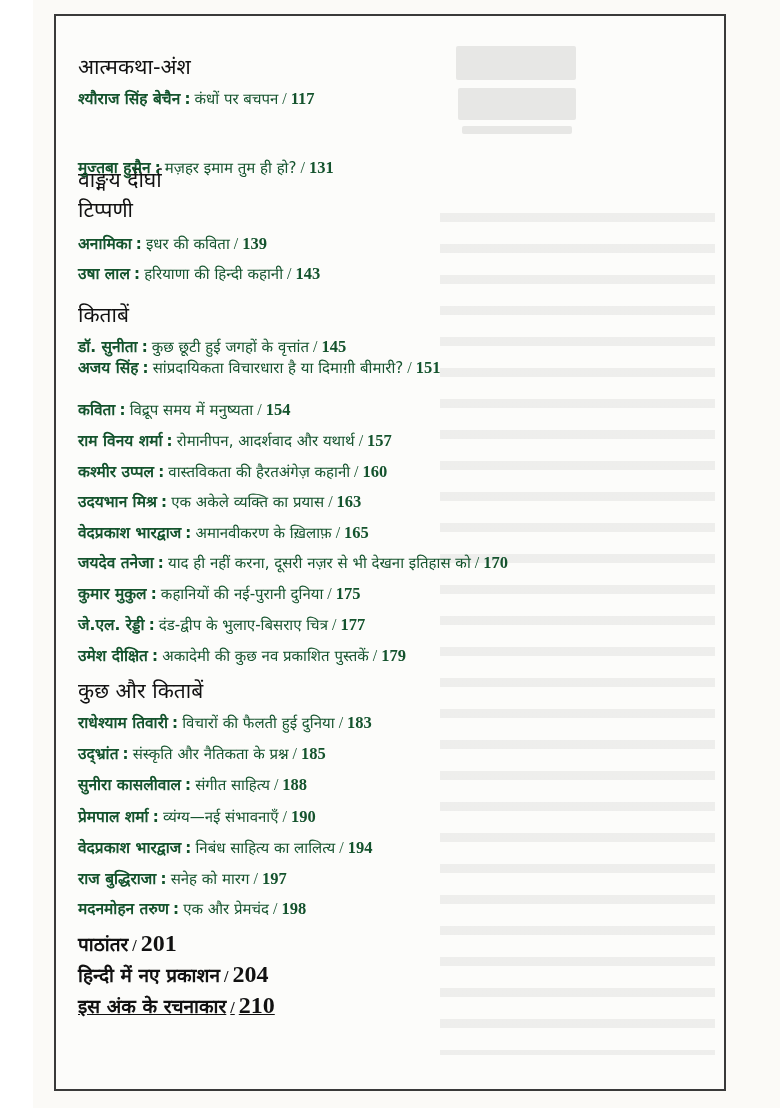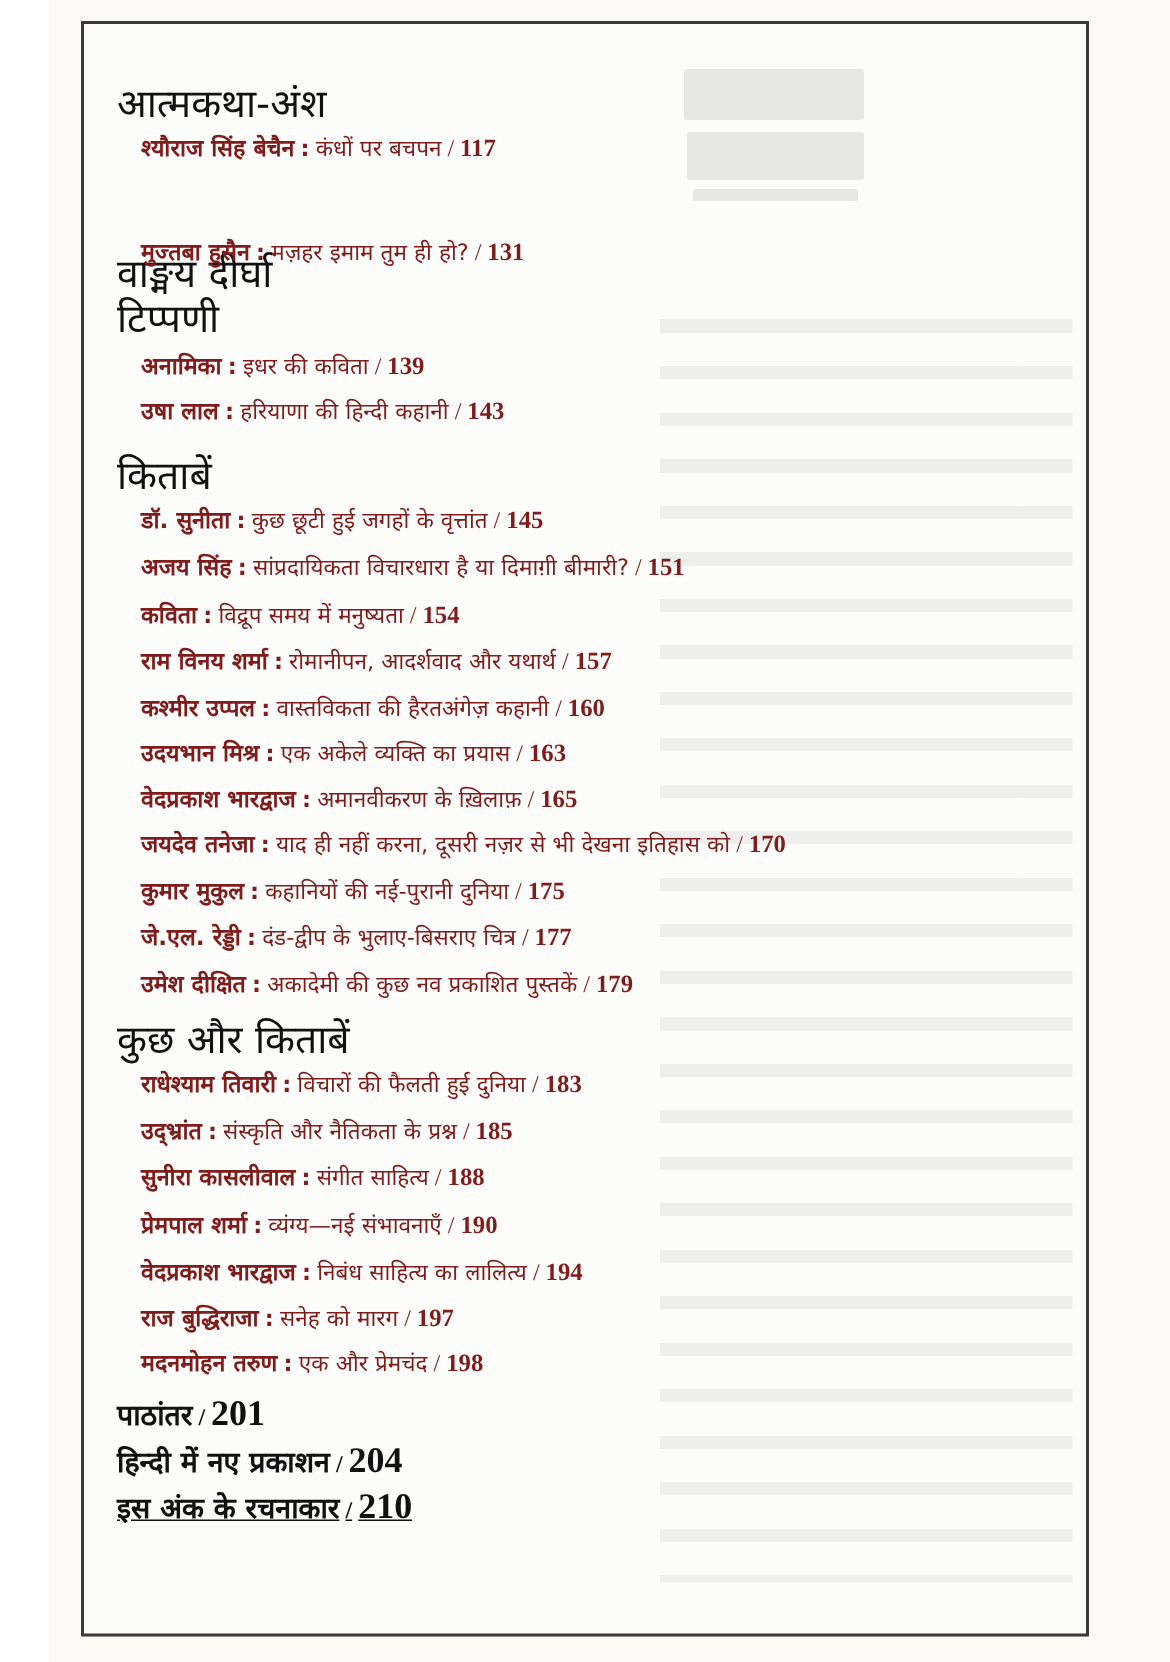--- a/index.html
+++ b/index.html
@@ -71,28 +71,27 @@
       width: 640px;
     }
     .line {
       position: absolute;
       left: 0;
       white-space: nowrap;
       line-height: 1;
     }
     .heading {
       font-family: "DejaVu Sans", "Liberation Sans", sans-serif;
-      font-size: 26px;
+      font-size: 21px;
       font-weight: normal;
       color: #111;
     }
     .entry {
       font-size: 16.5px;
-      color: #7f1d1d;
-      margin-left: 16px;
+      color: #14532d;
     }
     .entry .author {
       font-family: "DejaVu Sans", "Liberation Sans", sans-serif;
       font-weight: bold;
       font-size: 15.5px;
     }
     .entry .sep {
       font-family: "DejaVu Sans", "Liberation Sans", sans-serif;
       font-weight: bold;
       font-size: 15px;
@@ -163,21 +162,21 @@
     <span class="sep">:</span>
     <span class="title">हरियाणा की हिन्दी कहानी</span><span class="slash">/</span><span class="page-no">143</span>
   </div>
 
   <div class="line heading" style="top:305px;">किताबें</div>
   <div class="line entry" style="top:339px;">
     <span class="author">डॉ. सुनीता</span>
     <span class="sep">:</span>
     <span class="title">कुछ छूटी हुई जगहों के वृत्तांत</span><span class="slash">/</span><span class="page-no">145</span>
   </div>
-  <div class="line entry" style="top:370px;">
+  <div class="line entry" style="top:360px;">
     <span class="author">अजय सिंह</span>
     <span class="sep">:</span>
     <span class="title">सांप्रदायिकता विचारधारा है या दिमाग़ी बीमारी?</span><span class="slash">/</span><span class="page-no">151</span>
   </div>
   <div class="line entry" style="top:402px;">
     <span class="author">कविता</span>
     <span class="sep">:</span>
     <span class="title">विद्रूप समय में मनुष्यता</span><span class="slash">/</span><span class="page-no">154</span>
   </div>
   <div class="line entry" style="top:433px;">

